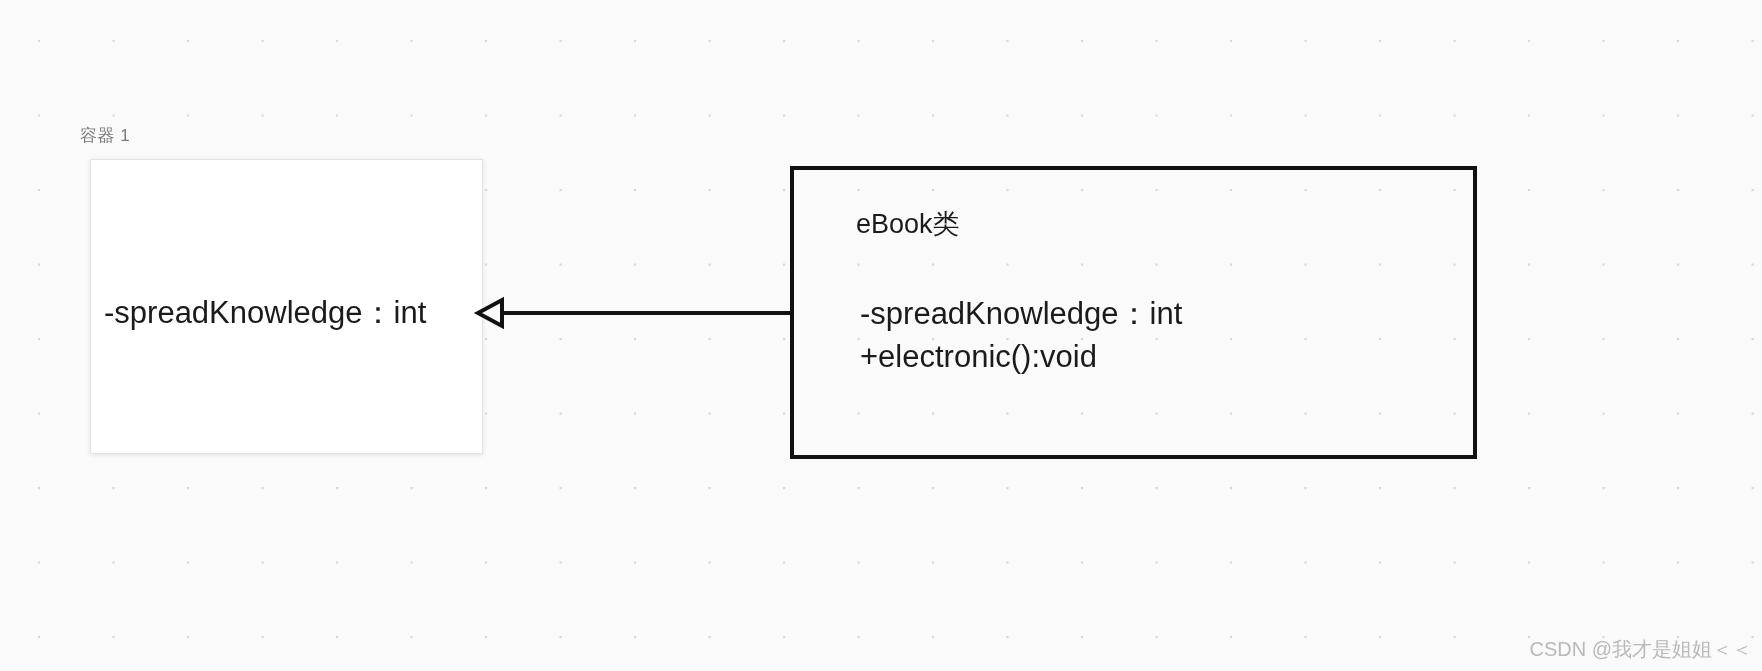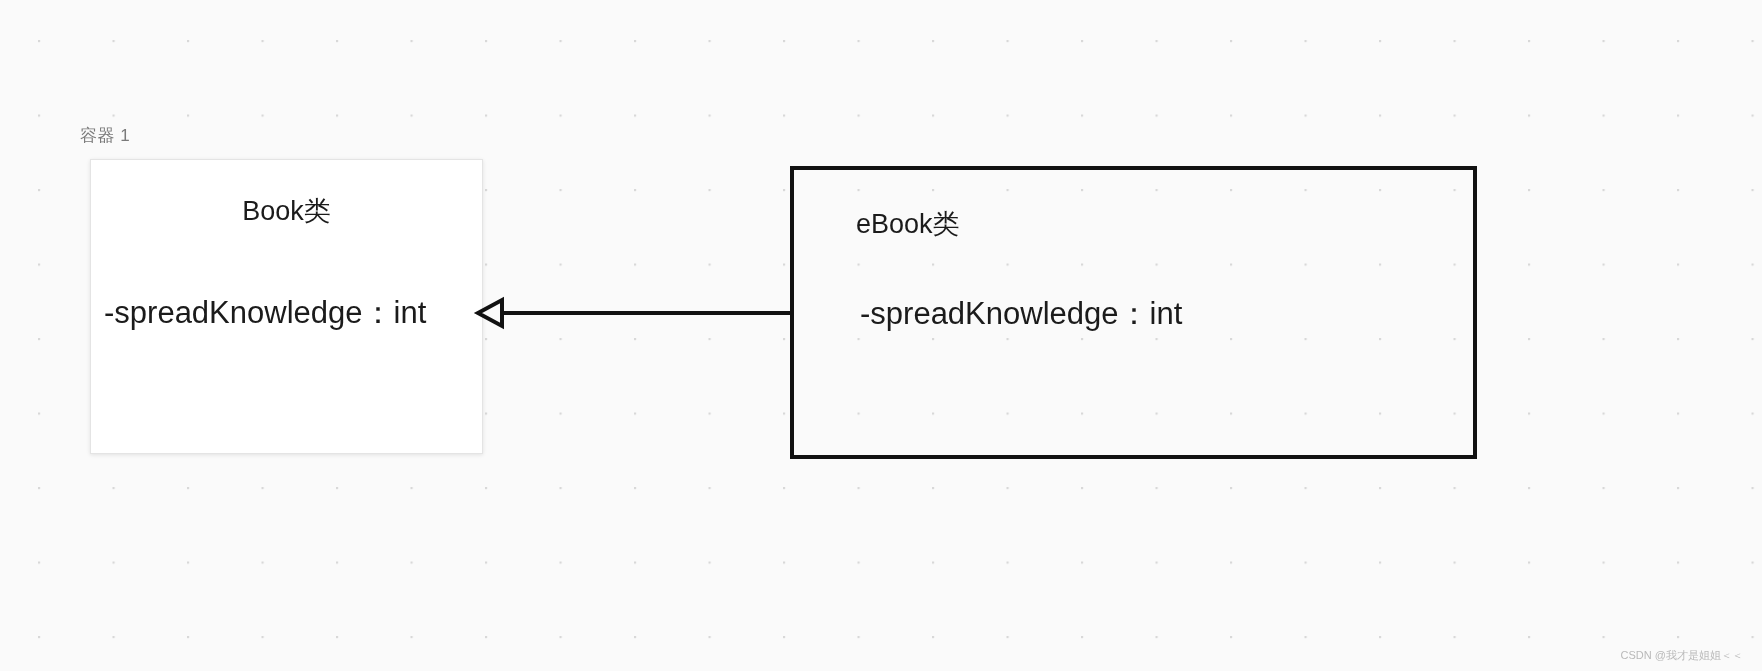--- a/index.html
+++ b/index.html
@@ -109,45 +109,45 @@
     left: 0;
     top: 0;
     width: 1762px;
     height: 671px;
     pointer-events: none;
   }
 
   
   .watermark {
     position: absolute;
-    right: 19px;
+    right: 10px;
     bottom: 8px;
-    font-size: 11px;
+    font-size: 20px;
     color: #b9b9b9;
     white-space: nowrap;
   }
 </style>
 </head>
 <body>
 
 <div id="canvas">
 
   <div class="container-label">容器 1</div>
 
   <div class="group-frame"></div>
 
   <div class="class-box left">
-    <div class="class-title">Book类</div>
     <div class="members">-spreadKnowledge：int</div>
   </div>
 
   <div class="class-box right">
     <div class="class-title">eBook类</div>
     <div class="members">
       <div>-spreadKnowledge：int</div>
+      <div>+electronic():void</div>
     </div>
   </div>
 
   <svg id="arrow-layer" viewBox="0 0 1762 671">
     <line x1="790" y1="313" x2="500" y2="313" stroke="#111111" stroke-width="4"></line>
     <polygon points="478,313 502,300 502,326" fill="#fafafa" stroke="#111111" stroke-width="4" stroke-linejoin="miter"></polygon>
   </svg>
 
   <div class="watermark">CSDN @我才是姐姐＜＜</div>
 

